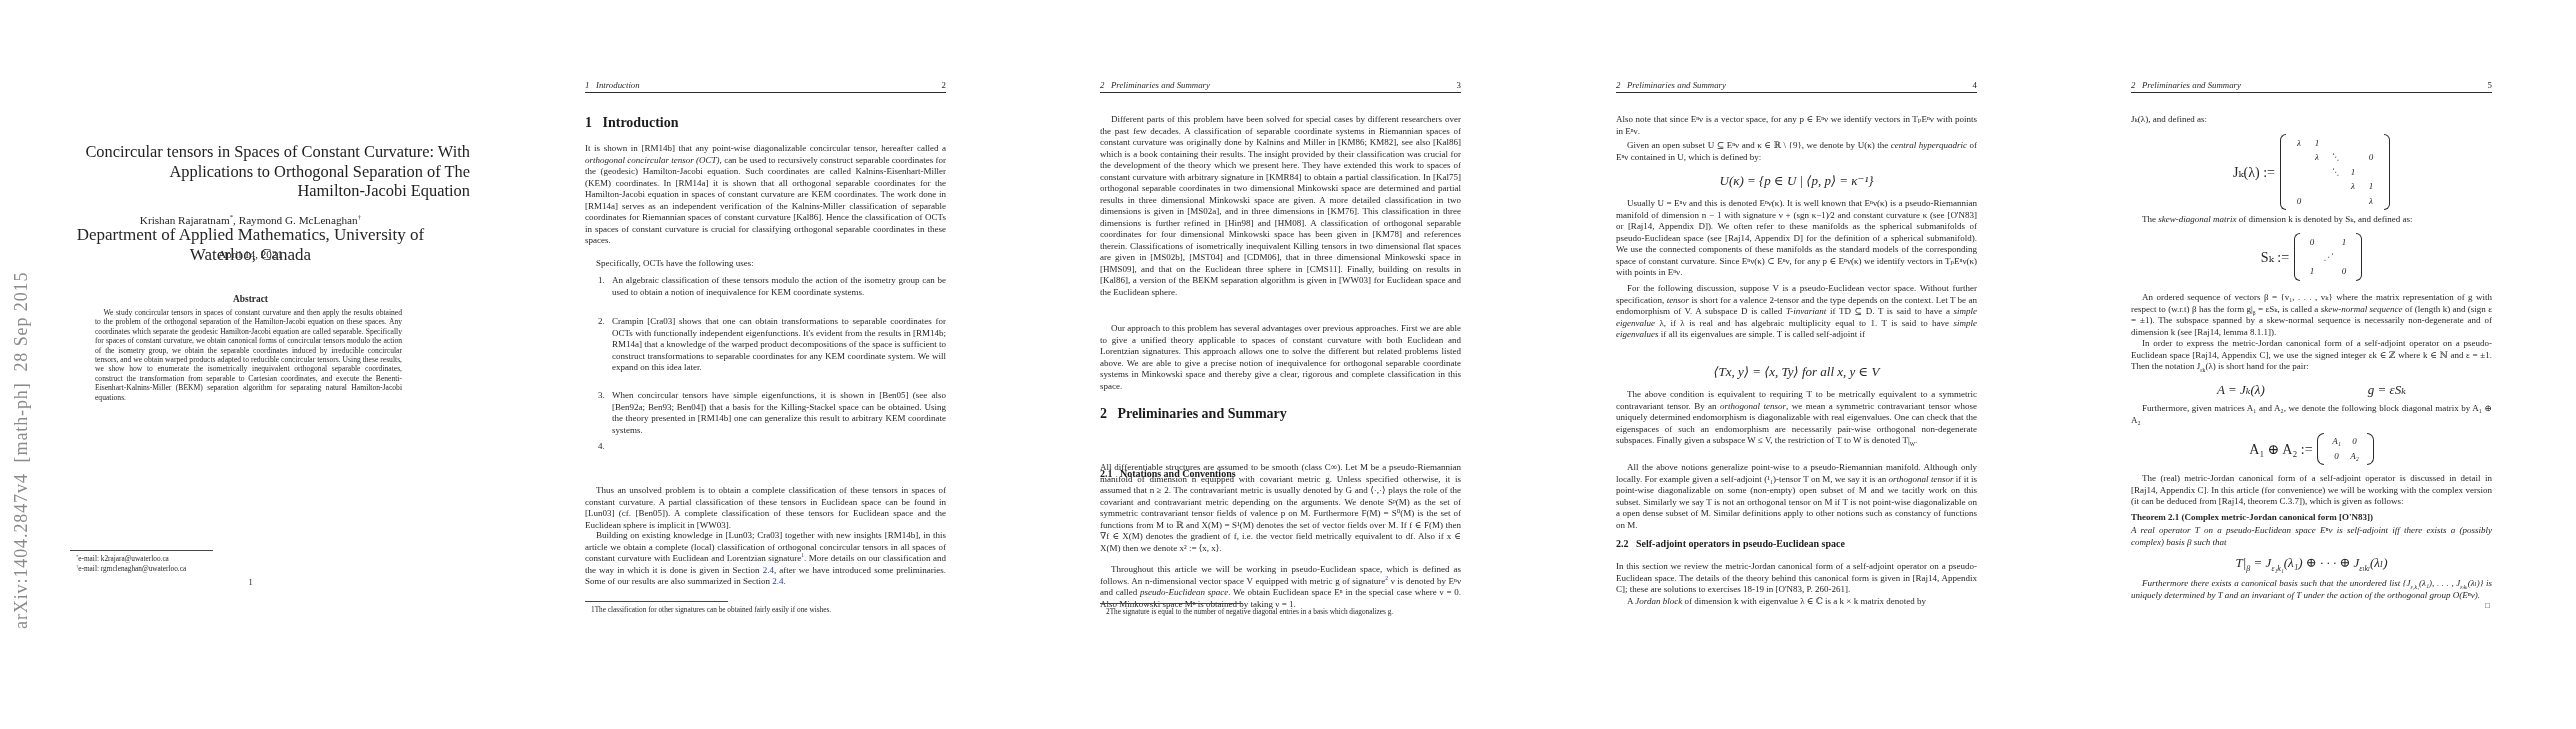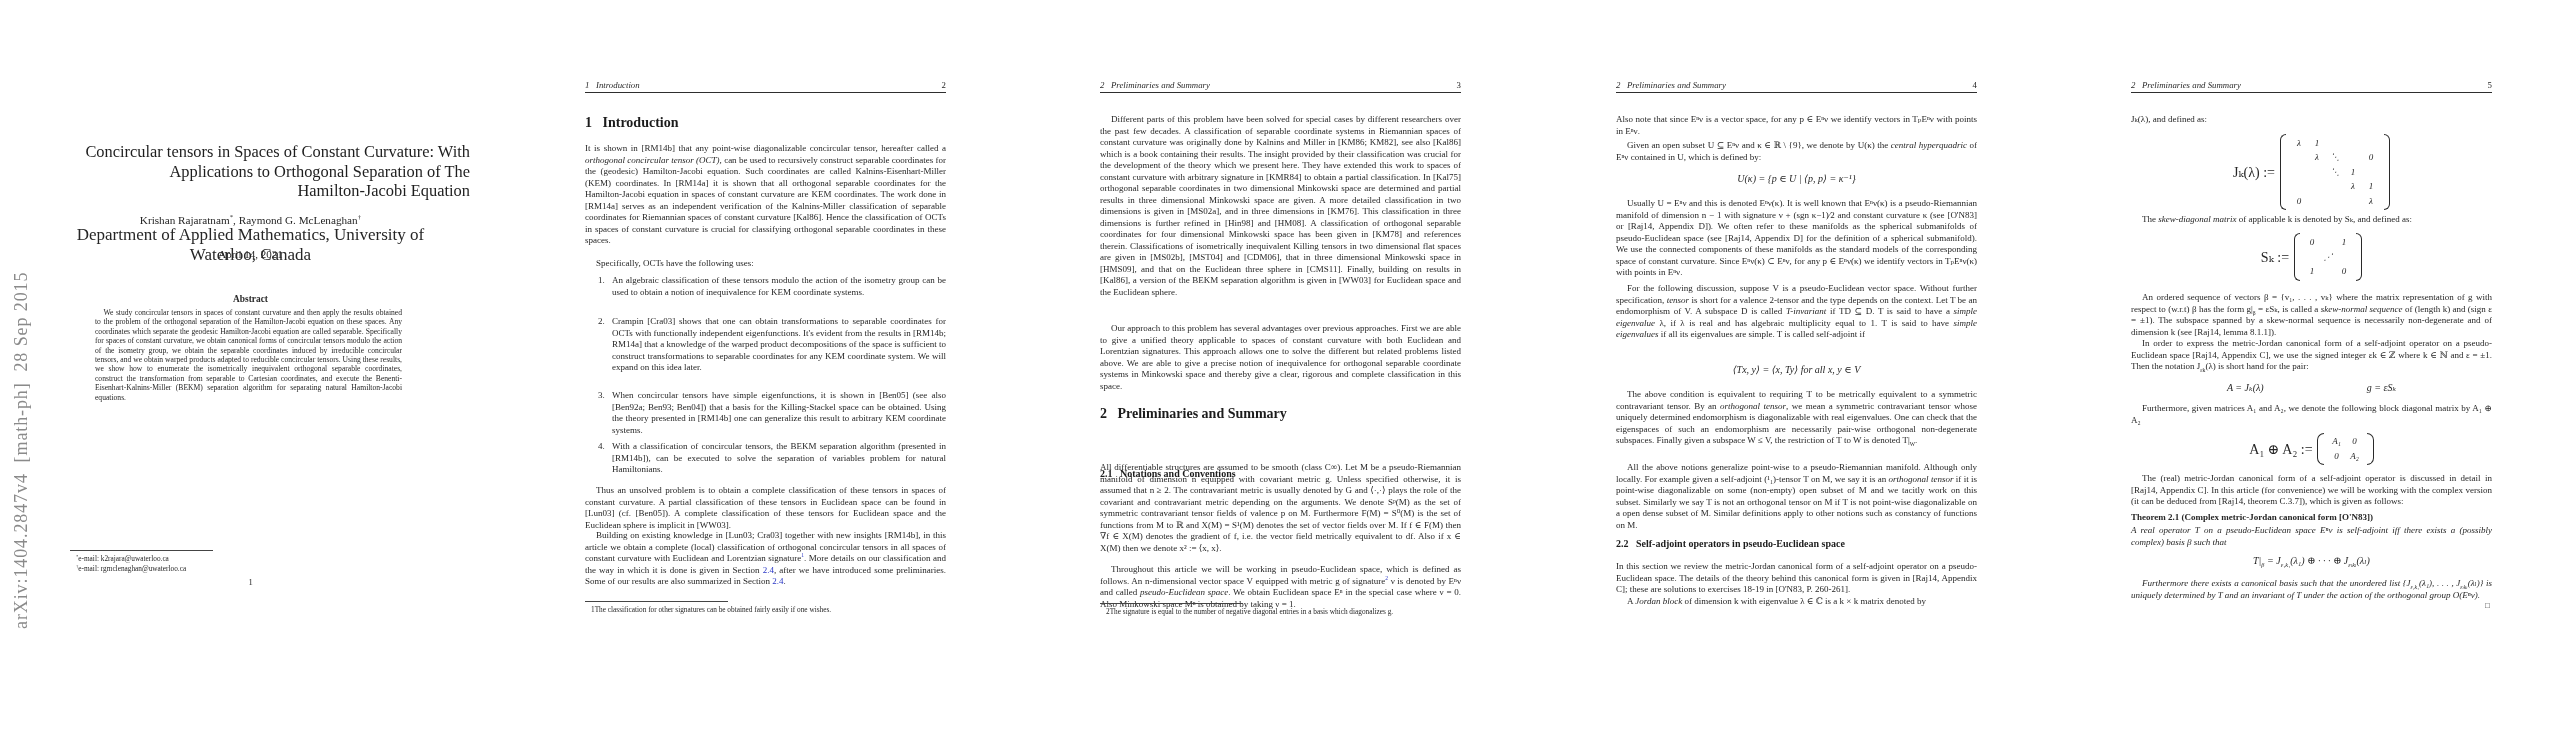--- a/index.html
+++ b/index.html
@@ -24,21 +24,21 @@
   .abstract-label{font-weight:bold;font-size:9.4px;}
   .head-title{font-style:italic;font-size:8.8px;color:#2a2a2a;}
   .head-num{font-size:8.8px;text-align:right;}
   .rule{background:#2e2e2e;height:1px;}
   .fnrule{background:#444;height:0.7px;}
   .fn{font-size:7.3px;line-height:9.4px;}
   .sec{font-weight:bold;font-size:14px;color:#1c1c1c;}
   .subsec{font-weight:bold;font-size:10px;color:#1c1c1c;}
   .item-label{font-size:9px;}
   .item-text{font-size:9px;line-height:11.5px;text-align:justify;}
-  .eq{font-size:10px;font-style:italic;text-align:center;width:361px;left:70px;}
+  .eq{font-size:13px;font-style:italic;text-align:center;width:361px;left:70px;}
   .pgnum{font-size:8.5px;}
   .sup{vertical-align:super;font-size:0.62em;line-height:0;}
   .sub{vertical-align:sub;font-size:0.62em;line-height:0;}
   .i{font-style:italic;}
   .link{color:#2936c6;}
   .supl{vertical-align:super;font-size:0.62em;line-height:0;color:#2936c6;}
   .thm-title{font-weight:bold;font-size:9px;}
   .thm-body{font-style:italic;}
   .mathwrap{display:flex;justify-content:center;align-items:center;width:361px;left:70px;}
   .mlabel{font-size:14px;margin-right:4.9px;}
@@ -90,21 +90,20 @@
   <div class="abs item-label" style="left:83px;top:275px;">1.</div>
   <div class="abs item-text" style="left:97px;top:275px;width:334px;">An algebraic classification of these tensors modulo the action of the isometry group can be used to obtain a notion of inequivalence for KEM coordinate systems.</div>
 
   <div class="abs item-label" style="left:83px;top:316px;">2.</div>
   <div class="abs item-text" style="left:97px;top:316px;width:334px;">Crampin [Cra03] shows that one can obtain transformations to separable coordinates for OCTs with functionally independent eigenfunctions. It's evident from the results in [RM14b; RM14a] that a knowledge of the warped product decompositions of the space is sufficient to construct transformations to separable coordinates for any KEM coordinate system. We will expand on this idea later.</div>
 
   <div class="abs item-label" style="left:83px;top:390px;">3.</div>
   <div class="abs item-text" style="left:97px;top:390px;width:334px;">When concircular tensors have simple eigenfunctions, it is shown in [Ben05] (see also [Ben92a; Ben93; Ben04]) that a basis for the Killing-Stackel space can be obtained. Using the theory presented in [RM14b] one can generalize this result to arbitrary KEM coordinate systems.</div>
 
   <div class="abs item-label" style="left:83px;top:441px;">4.</div>
-  <div class="abs item-text" style="left:97px;top:441px;width:334px;">With a classification of concircular tensors, the BEKM separation algorithm (presented in [RM14b]), can be executed to solve the separation of variables problem for natural Hamiltonians.</div>
 
   <div class="abs body-par indent" style="top:485px;">Thus an unsolved problem is to obtain a complete classification of these tensors in spaces of constant curvature. A partial classification of these tensors in Euclidean space can be found in [Lun03] (cf. [Ben05]). A complete classification of these tensors for Euclidean space and the Euclidean sphere is implicit in [WW03].</div>
   <div class="abs body-par indent" style="top:530px;"><span>Building on existing knowledge in [Lun03; Cra03] together with new insights [RM14b], in this article we obtain a complete (local) classification of orthogonal concircular tensors in all spaces of constant curvature with Euclidean and Lorentzian signature</span><span class="supl">1</span><span>. More details on our classification and the way in which it is done is given in Section </span><span class="link">2.4</span><span>, after we have introduced some preliminaries. Some of our results are also summarized in Section </span><span class="link">2.4</span><span>.</span></div>
 
   <div class="abs fnrule" style="left:70px;top:601px;width:143px;"></div>
   <div class="abs fn" style="left:76px;top:605px;width:355px;">1The classification for other signatures can be obtained fairly easily if one wishes.</div>
 </div>
 
 <div class="page" style="left:1030px;">
   <div class="abs head-title keep-sp" style="left:70px;top:80px;">2   Preliminaries and Summary</div>
@@ -193,21 +192,21 @@
             <span class="mcell"></span>
             <span class="mcell"></span>
             <span class="mcell"></span>
             <span class="mcell">λ</span>
           </span>
         </span>
       <span class="paren pr"></span>
     </span>
   </div>
 
-  <div class="abs body-par indent" style="top:214px;"><span>The </span><span class="i">skew-diagonal matrix</span><span> of applicable k is denoted by Sₖ, and defined as:</span></div>
+  <div class="abs body-par indent" style="top:214px;"><span>The </span><span class="i">skew-diagonal matrix</span><span> of dimension k is denoted by Sₖ, and defined as:</span></div>
 
   <div class="abs mathwrap" style="top:231px;height:52px;">
     <span class="mlabel">Sₖ :=</span>
     <span class="matrix">
       <span class="paren pl"></span>
       <span class="mtable w26">
           <span class="mrow">
             <span class="mcell">0</span>
             <span class="mcell"></span>
             <span class="mcell">1</span>

